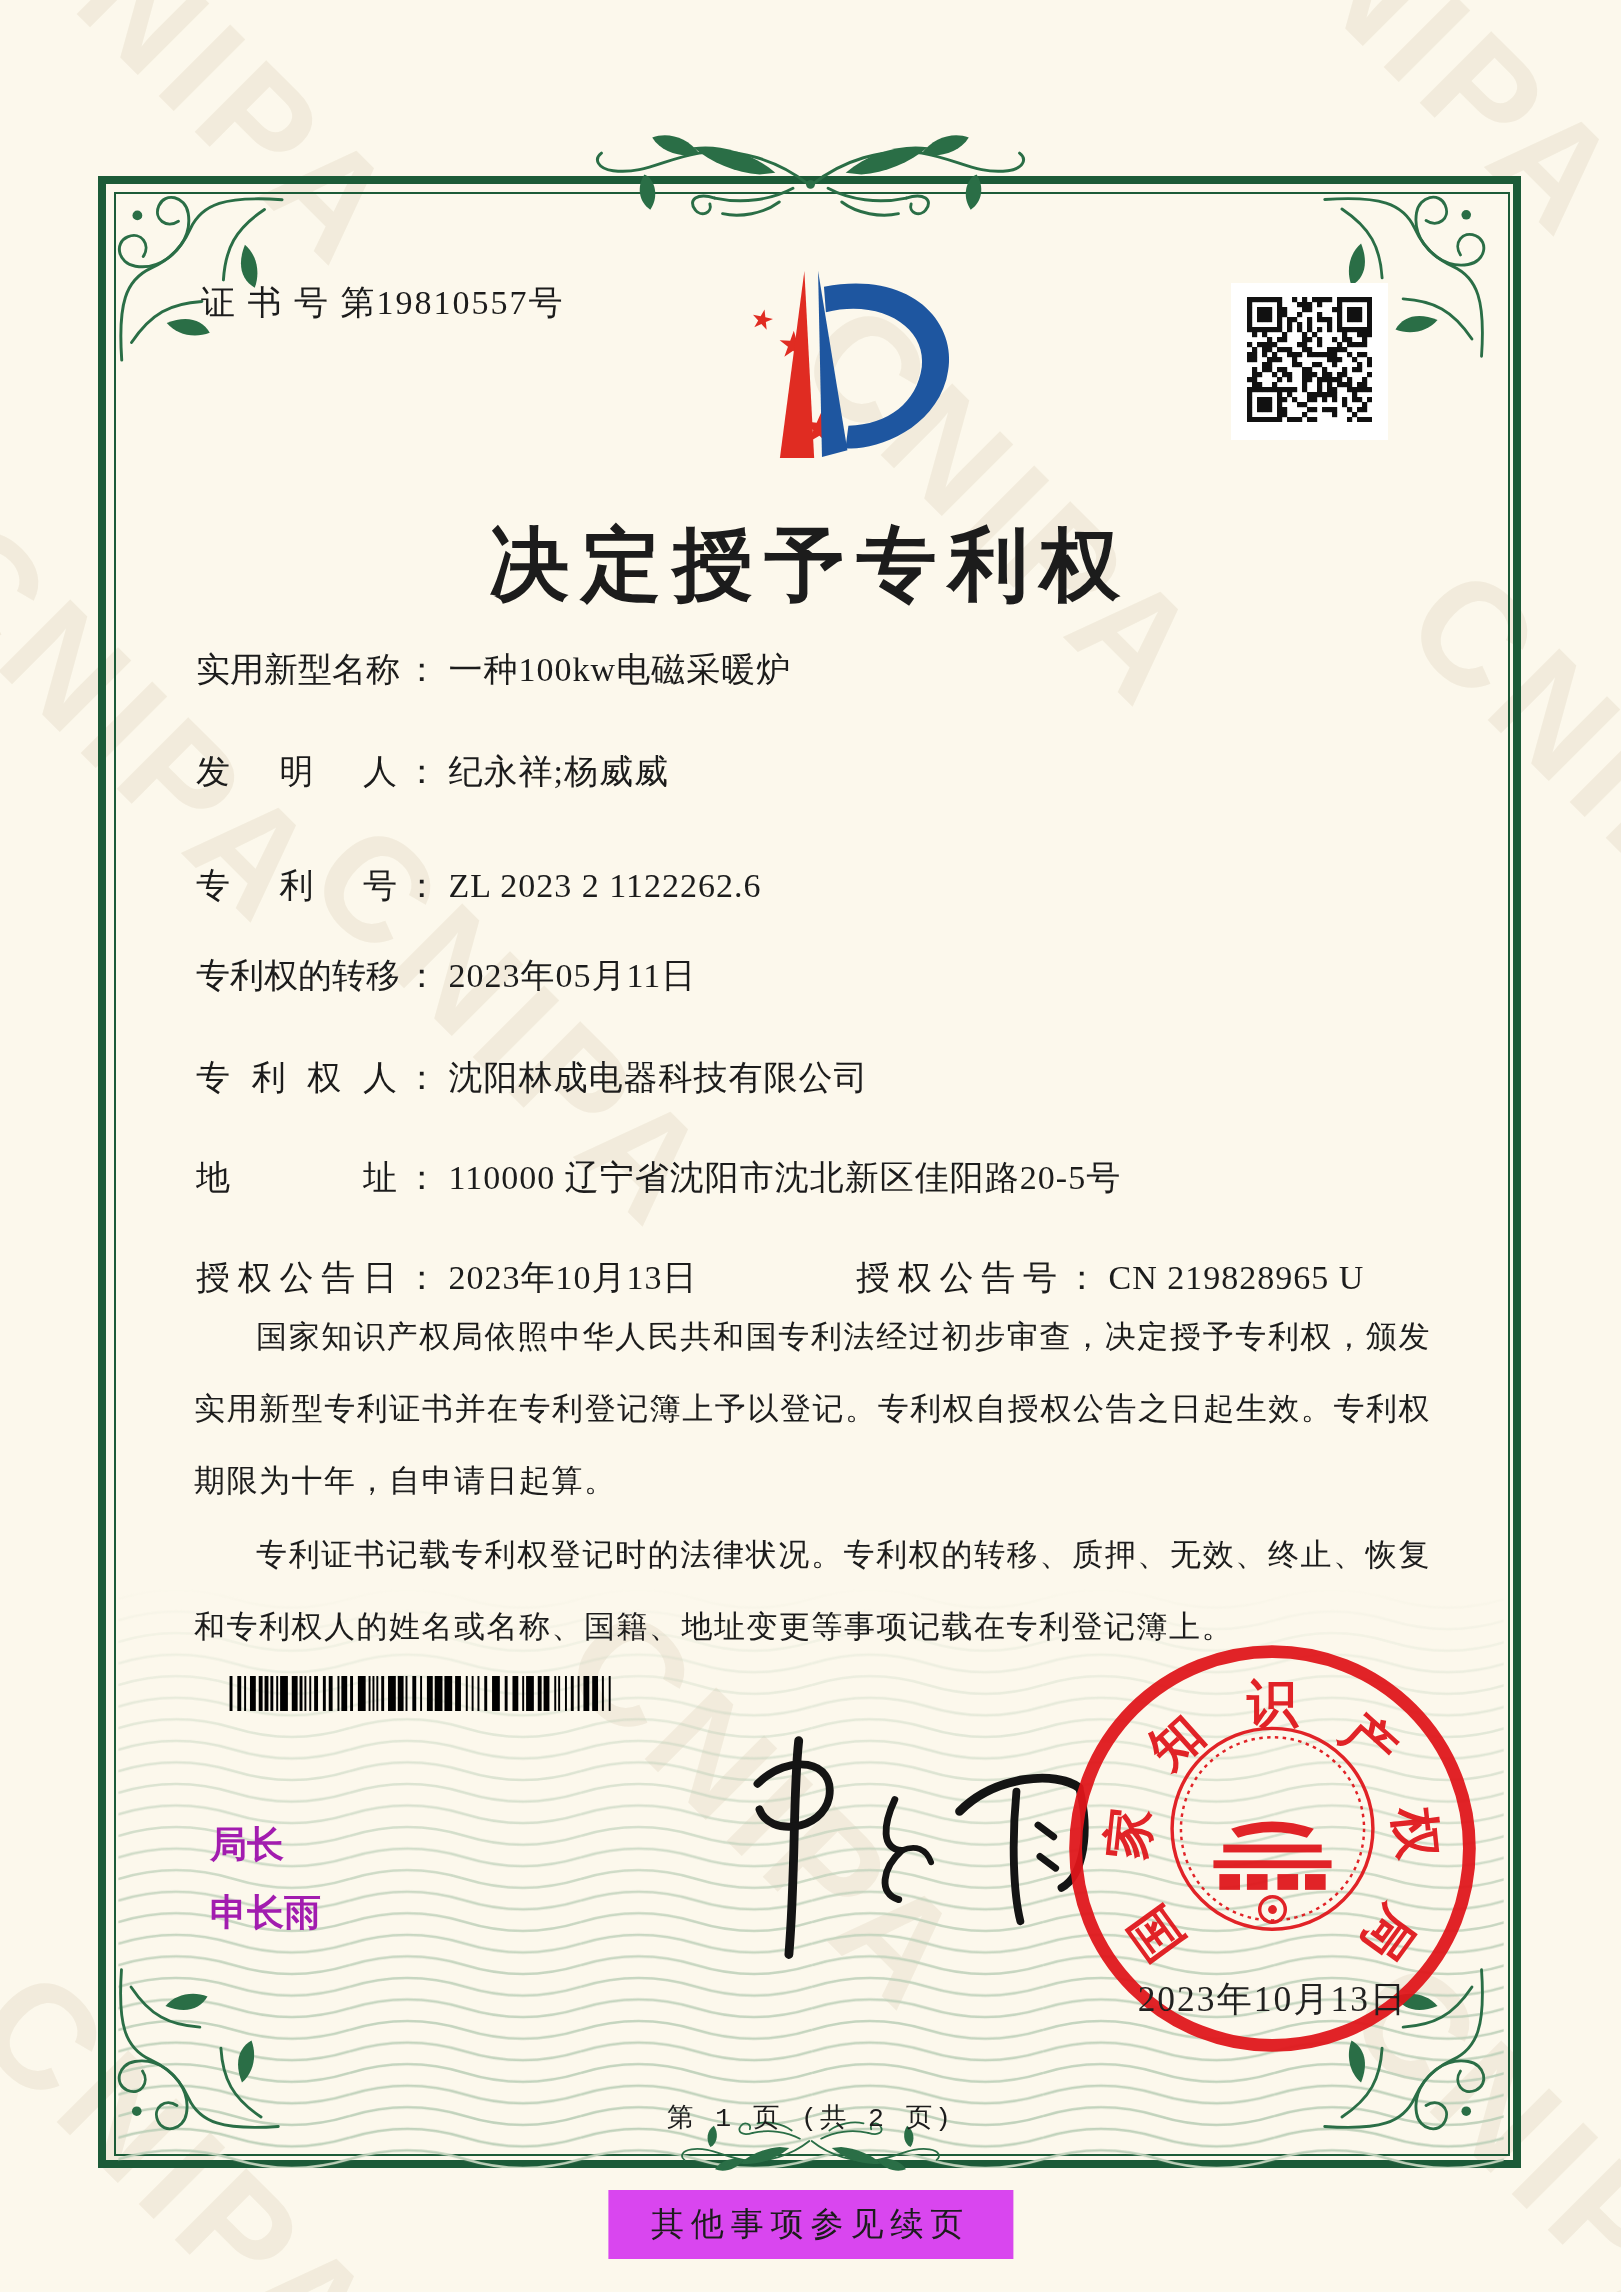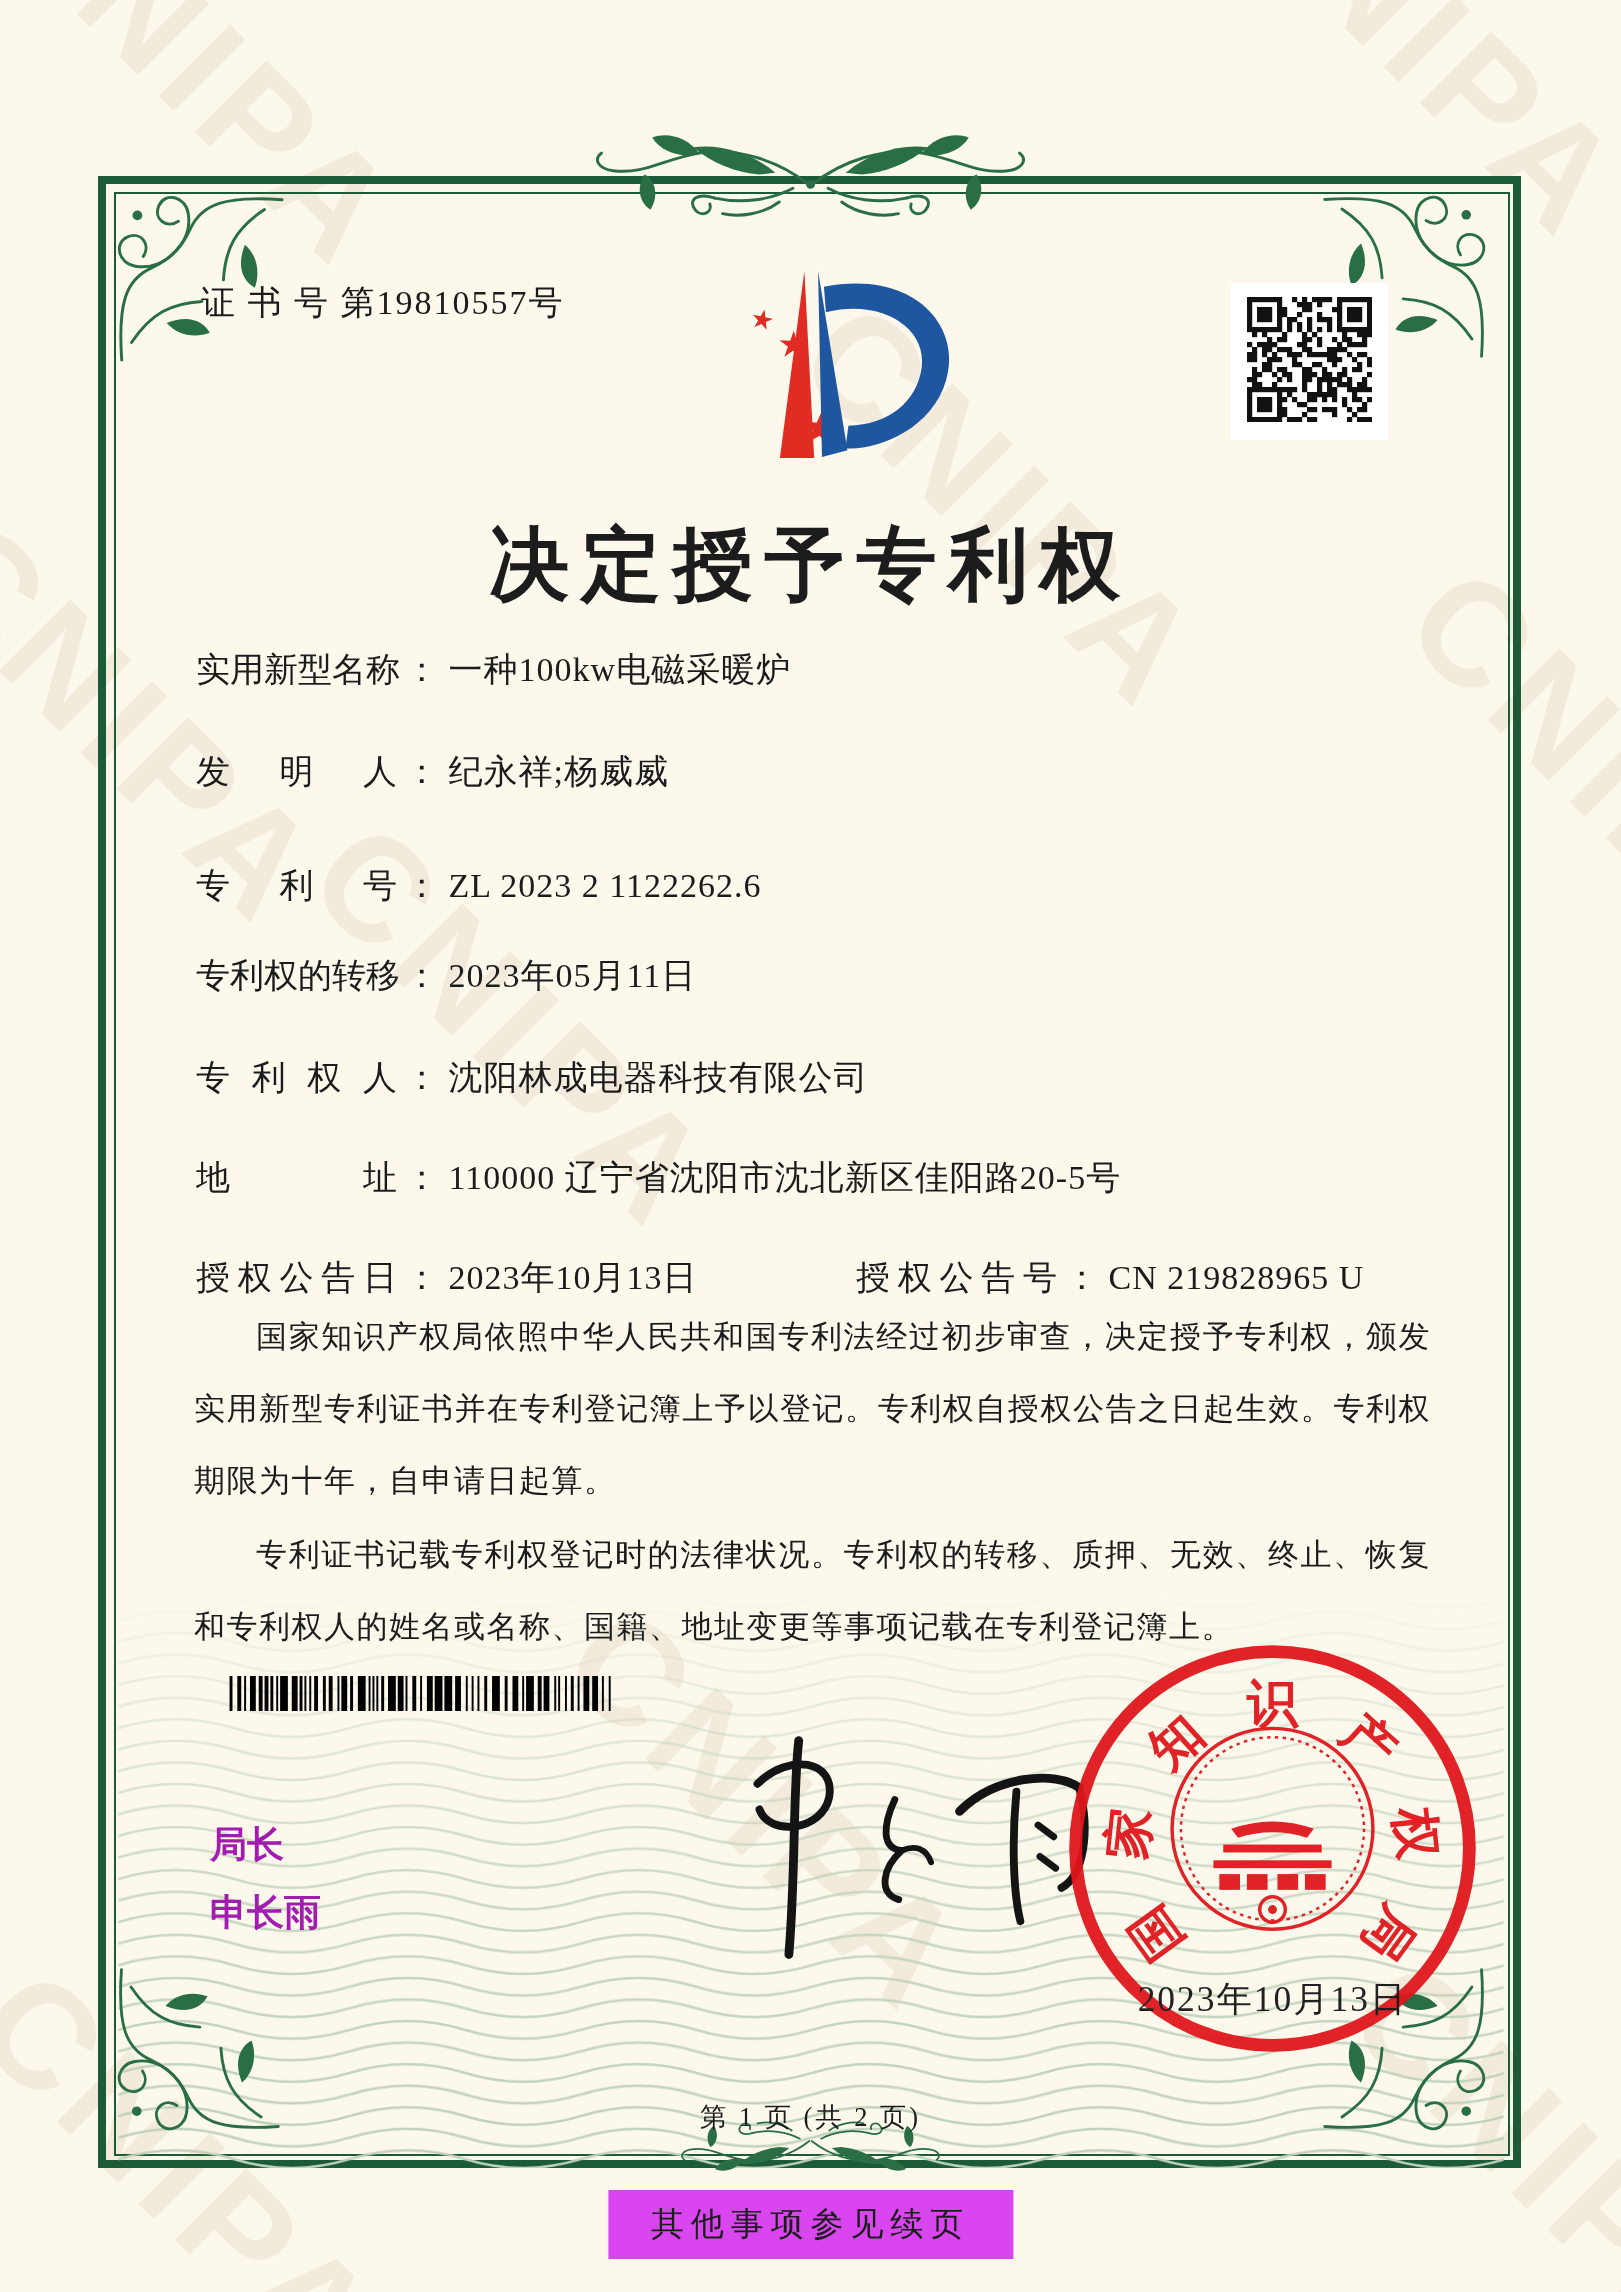--- a/index.html
+++ b/index.html
@@ -30,21 +30,21 @@
   .frow2{position:absolute;left:616px;top:0;white-space:nowrap;margin-left:44px;}
   .paras{position:absolute;left:192px;top:1299px;width:1241px;font-size:31px;line-height:2.32;
          text-align:justify;}
   .paras p{margin:2px;text-indent:2em;letter-spacing:1.5px;}
   .barcode{position:absolute;left:228px;top:1676px;}
   .director{position:absolute;left:210px;top:1811px;font-family:"Liberation Sans","DejaVu Sans",sans-serif;
             font-weight:700;font-size:37px;line-height:1.85;color:#a21caf;}
   .signature{position:absolute;left:730px;top:1725px;}
   .seal{position:absolute;left:1051px;top:1627px;opacity:.94;}
   .seal text{font-family:"Liberation Serif","DejaVu Serif",serif;}
-  .page-num{position:absolute;left:0;top:2099px;width:100%;text-align:center;font-size:26.5px;letter-spacing:2.9px;}
+  .page-num{position:absolute;left:0;top:2099px;width:100%;text-align:center;font-size:26.5px;letter-spacing:2.9px;font-family:Liberation Mono, monospace;}
   .cont-note{position:absolute;left:50%;top:2190px;transform:translateX(-50%);background:#d946ef;
              padding:11.8px 43px;font-size:33px;letter-spacing:6.9px;white-space:nowrap;}
   .orn{position:absolute;pointer-events:none;}
 </style>
 </head>
 <body>
 
 <div class="page">
 
   <span class="wm" style="left:-49px;top:-19.6px">CNIPA</span>

